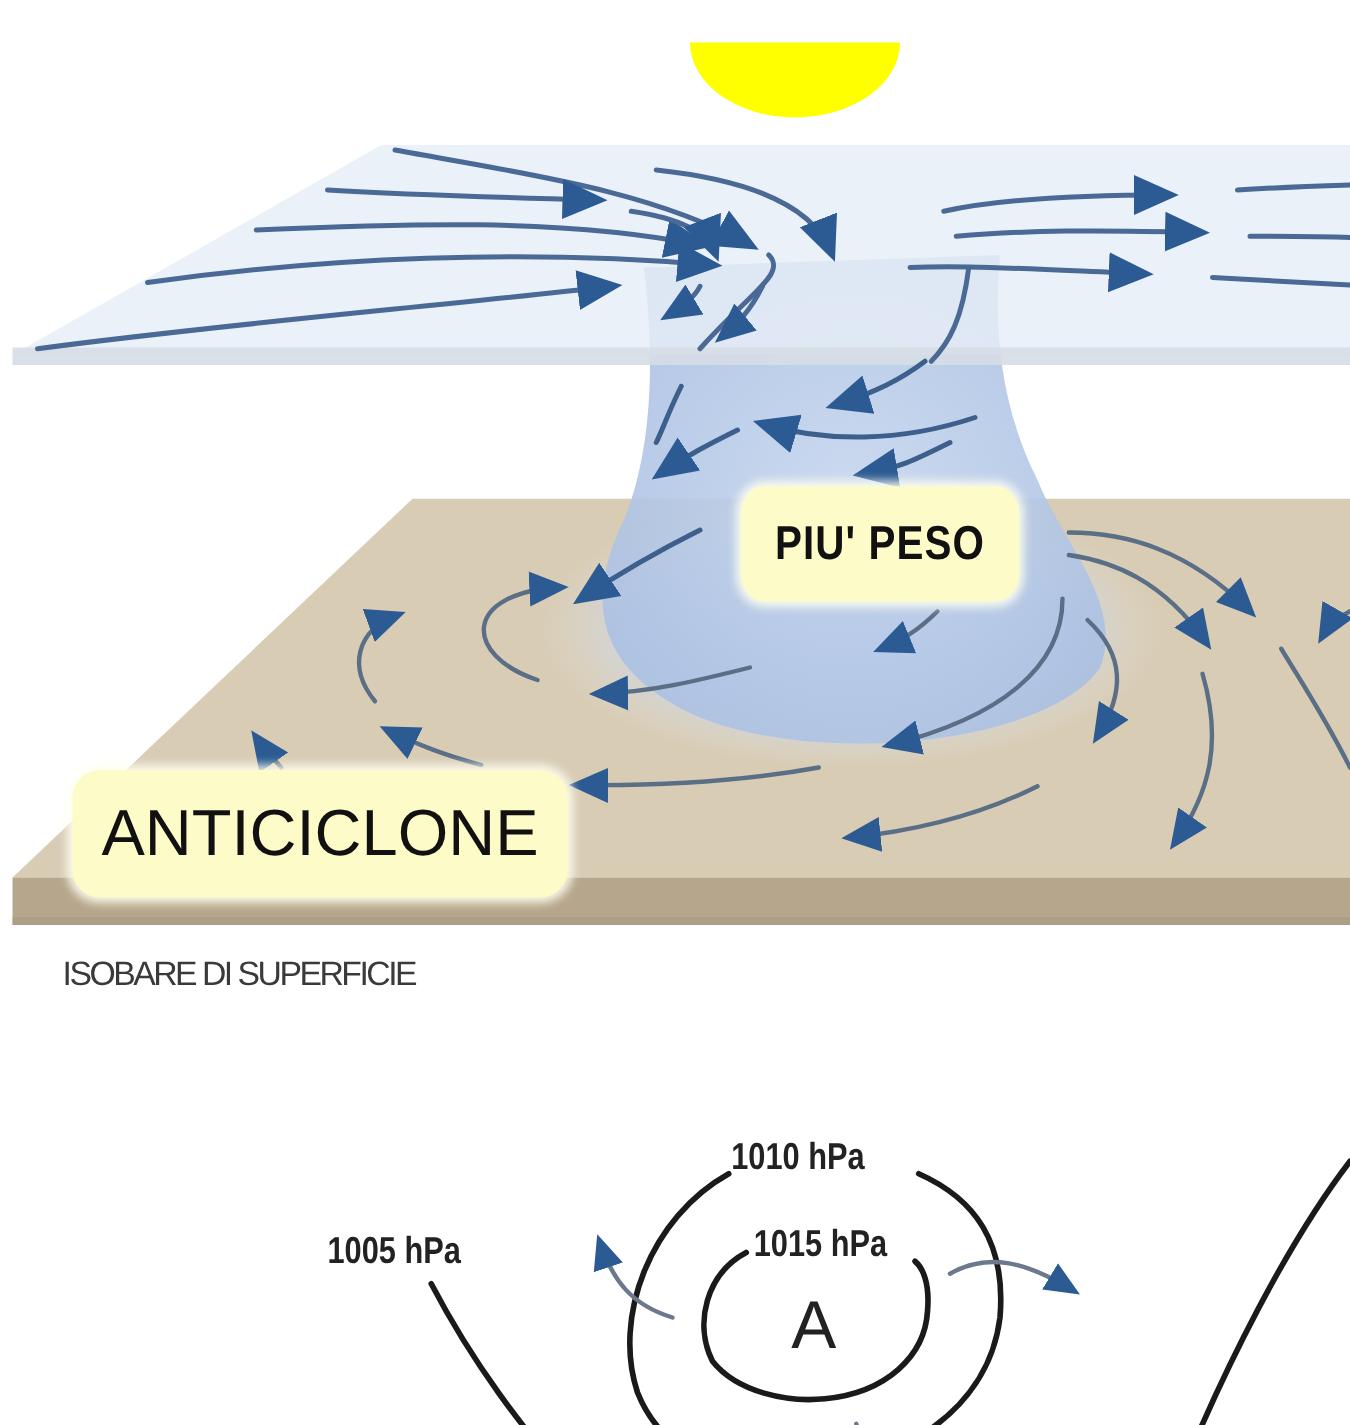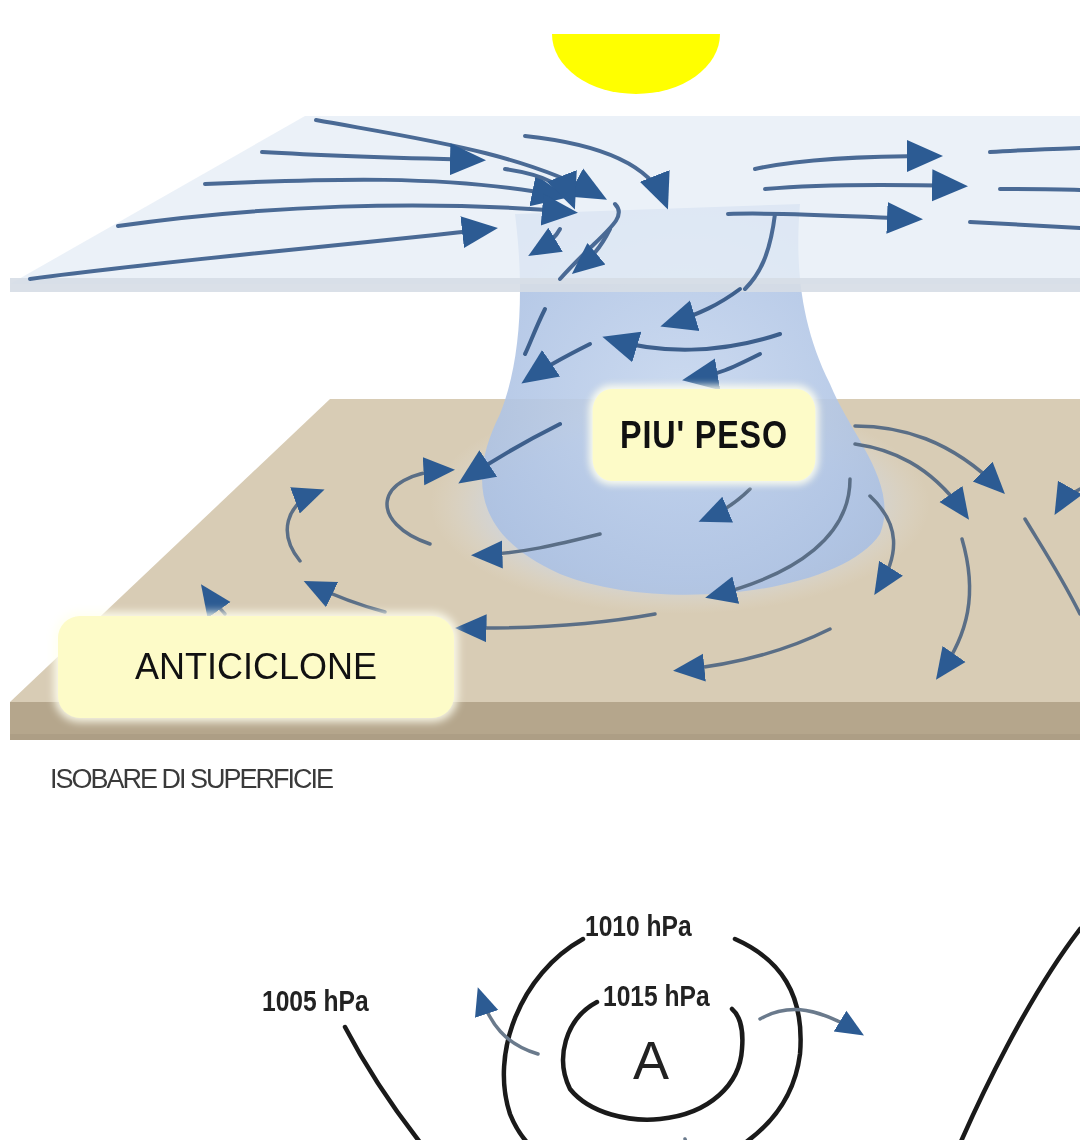--- a/index.html
+++ b/index.html
@@ -5,21 +5,21 @@
   html, body { margin: 0; padding: 0; background: #ffffff; }
   body { width: 1080px; height: 1140px; overflow: hidden; position: relative; font-family: "Liberation Sans", sans-serif; }
   .stage { position: absolute; left: 0; top: 0; width: 1080px; height: 1140px; margin-top: 34px; }
   svg { position: absolute; left: 0; top: 0; }
   .label-box {
     position: absolute; background: #fdfbc8; border-radius: 22px;
     display: flex; align-items: center; justify-content: center;
     color: #111; box-shadow: 0 0 8px 4px rgba(255,255,240,0.9);
   }
   .lbl-peso { left: 573px; top: 355px; width: 262px; height: 92px; font-family: "Liberation Sans", sans-serif; font-weight: bold; font-size: 38px; letter-spacing: 1px; transform: scaleX(0.85); }
-  .lbl-anti { left: 58px; top: 582px; width: 396px; height: 102px; font-family: "Liberation Sans", sans-serif; font-size: 36px; font-weight: 500; }
+  .lbl-anti { left: 58px; top: 582px; width: 396px; height: 102px; font-family: "Liberation Sans", sans-serif; font-size: 52px; font-weight: 500; }
   .section-title { position: absolute; left: 50px; top: 730px; font-size: 27px; color: #3a3a3a; letter-spacing: -2px; font-family: "Liberation Sans", sans-serif; }
   .hpa { position: absolute; font-family: "Liberation Sans Narrow", "Liberation Sans", sans-serif; font-weight: bold; font-size: 30px; color: #222; transform: scaleX(0.82); transform-origin: left center; }
   .hpa-1005 { left: 262px; top: 950px; }
   .hpa-1010 { left: 585px; top: 875px; }
   .hpa-1015 { left: 603px; top: 945px; }
   .center-A { position: absolute; left: 633px; top: 995px; font-size: 54px; color: #222; font-family: "Liberation Sans", sans-serif; }
 </style>
 </head>
 <body>
 

